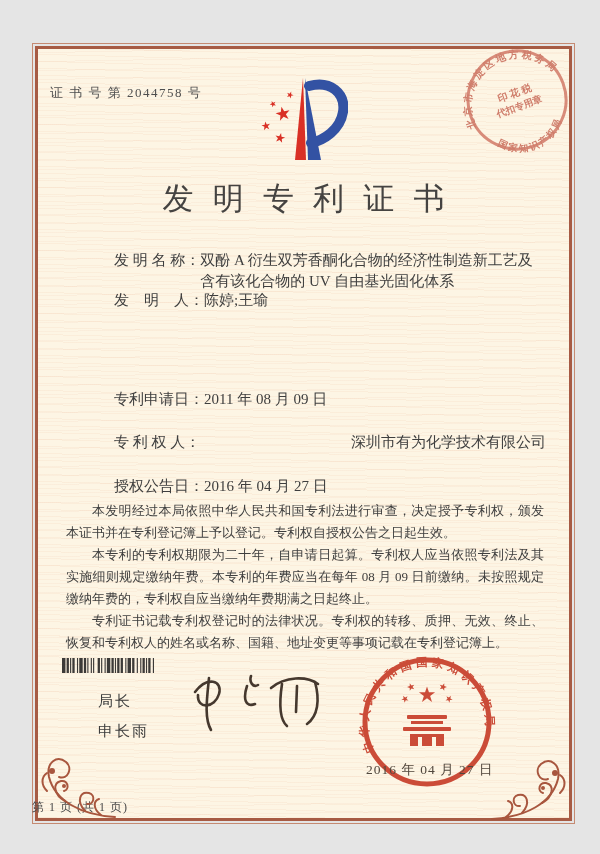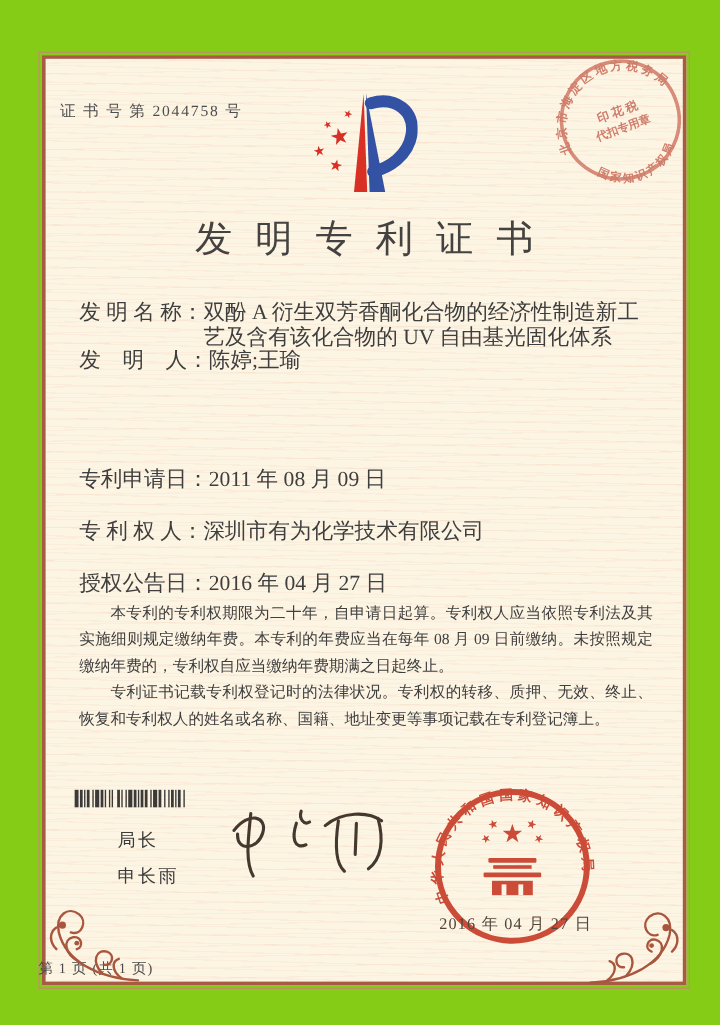--- a/index.html
+++ b/index.html
@@ -1,21 +1,21 @@
 <!DOCTYPE html>
 <html><head>
 <meta charset="utf-8">
 <style>
   html,body{margin:0;padding:0;}
   body{
     width:600px;height:854px;background:#ffffff;
     font-family:"Liberation Serif","DejaVu Serif",serif;
     position:relative;overflow:hidden;
   }
-  .scan{position:absolute;left:0;top:0;width:600px;height:854px;background:#84cc16;}
+  .scan{position:absolute;left:0;top:0;width:600px;height:854px;background:#e5e5e5;}
 
   
   .frame{
     position:absolute;left:32px;top:43px;width:543px;height:781px;
     border:1px solid #c58a72;box-sizing:border-box;padding:2px;
   }
   .frame-inner{
     width:100%;height:100%;box-sizing:border-box;
     border:3px solid #a75b44;
     background:
@@ -27,21 +27,21 @@
   .cert-number{
     position:absolute;left:50px;top:84px;font-size:13px;color:#4f4f4f;letter-spacing:1.5px;
   }
   .logo{position:absolute;left:256px;top:74px;}
   .title{
     position:absolute;left:32px;top:178px;width:543px;text-align:center;
     font-size:31px;font-weight:normal;color:#454341;letter-spacing:0.62em;text-indent:0.62em;
   }
 
   .fields{position:absolute;left:66px;width:480px;}
-  .field-row{display:flex;align-items:flex-start;font-size:18px;line-height:21px;color:#3e3e3e;}
+  .field-row{display:flex;align-items:flex-start;font-size:15px;line-height:21px;color:#3e3e3e;margin-left:48px;}
   .field-label{flex:none;white-space:pre;}
   .field-value{flex:1;}
 
   .body-text{
     position:absolute;left:66px;top:500px;width:478px;
     font-size:13px;line-height:22px;color:#3e3e3e;text-align:justify;
   }
   .body-text p{margin:0;text-indent:2em;}
 
   .barcode{position:absolute;left:62px;top:658px;}
@@ -139,34 +139,35 @@
       <span class="field-label">发　明　人：</span>
       <span class="field-value">陈婷;王瑜</span>
     </div>
   </div>
   <div class="fields" style="top:389px;">
     <div class="field-row">
       <span class="field-label">专利申请日：</span>
       <span class="field-value">2011 年 08 月 09 日</span>
     </div>
   </div>
-  <div class="fields" style="top:432px;">
+  <div class="fields" style="top:432px;text-align:right;">
     <div class="field-row">
       <span class="field-label">专 利 权 人：</span>
       <span class="field-value">深圳市有为化学技术有限公司</span>
     </div>
   </div>
   <div class="fields" style="top:476px;">
     <div class="field-row">
       <span class="field-label">授权公告日：</span>
       <span class="field-value">2016 年 04 月 27 日</span>
     </div>
   </div>
 
   <div class="body-text">
+    <p>本发明经过本局依照中华人民共和国专利法进行审查，决定授予专利权，颁发本证书并在专利登记簿上予以登记。专利权自授权公告之日起生效。</p>
     <p>本专利的专利权期限为二十年，自申请日起算。专利权人应当依照专利法及其实施细则规定缴纳年费。本专利的年费应当在每年 08 月 09 日前缴纳。未按照规定缴纳年费的，专利权自应当缴纳年费期满之日起终止。</p>
     <p>专利证书记载专利权登记时的法律状况。专利权的转移、质押、无效、终止、恢复和专利权人的姓名或名称、国籍、地址变更等事项记载在专利登记簿上。</p>
   </div>
 
   <svg class="barcode" id="barcode-svg" width="174" height="15" viewBox="0 0 174 15">
       <rect x="0.00" y="0" width="3.45" height="15" fill="#3c3a38"></rect>
       <rect x="4.60" y="0" width="2.30" height="15" fill="#3c3a38"></rect>
       <rect x="8.05" y="0" width="1.15" height="15" fill="#3c3a38"></rect>
       <rect x="10.35" y="0" width="2.30" height="15" fill="#3c3a38"></rect>
       <rect x="14.95" y="0" width="1.15" height="15" fill="#3c3a38"></rect>

